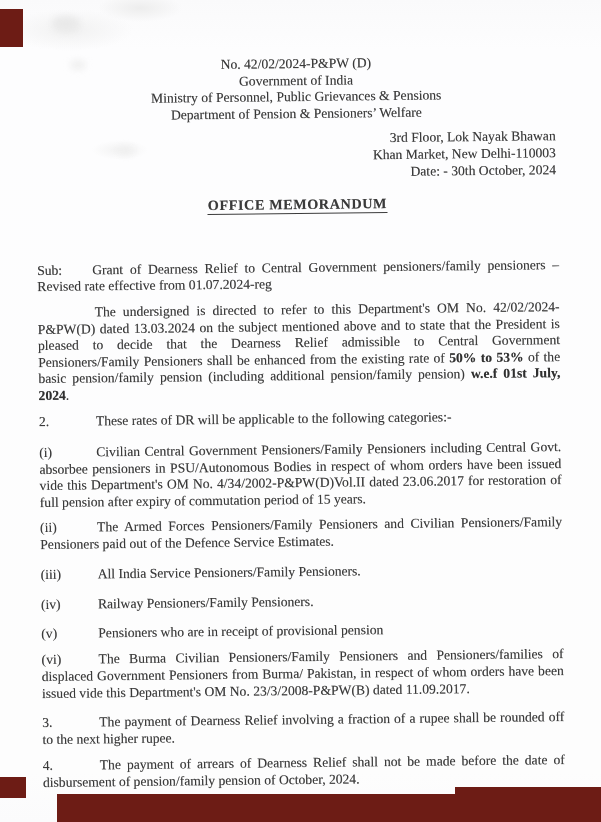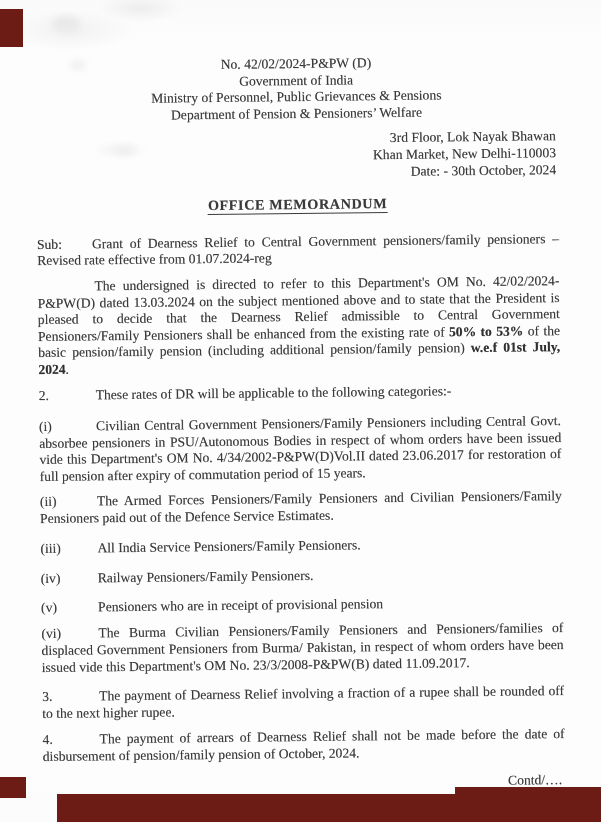--- a/index.html
+++ b/index.html
@@ -33,21 +33,21 @@
   .address { text-align: right; margin-top: 9px; padding-right: 2px; }
   .title-row { text-align: center; margin: 15px 0 20px 0; }
   .title {
     font-weight: bold;
     font-size: 14.2px;
     letter-spacing: 0.6px;
     border-bottom: 1.6px solid #3c3c3c;
     padding-bottom: 1px;
   }
   p { margin: 0 0 10px 0; text-align: justify; }
-  .label { display: inline-block; width: 55px; }
+  .label { display: inline-block; width: 55px; margin-top: 26px; }
   .num   { display: inline-block; width: 57px; }
   .indent { text-indent: 57px; }
   b { color: #2f2f2f; }
   .mb9  { margin-bottom: 9px; }
   .mb13 { margin-bottom: 13px; }
   .mb14 { margin-bottom: 14px; }
   .mb12 { margin-bottom: 12px; }
   .mb10 { margin-bottom: 10px; }
   .mb15 { margin-bottom: 15px; }
   .contd { text-align: right; margin-top: 9px; padding-right: 3px; }

